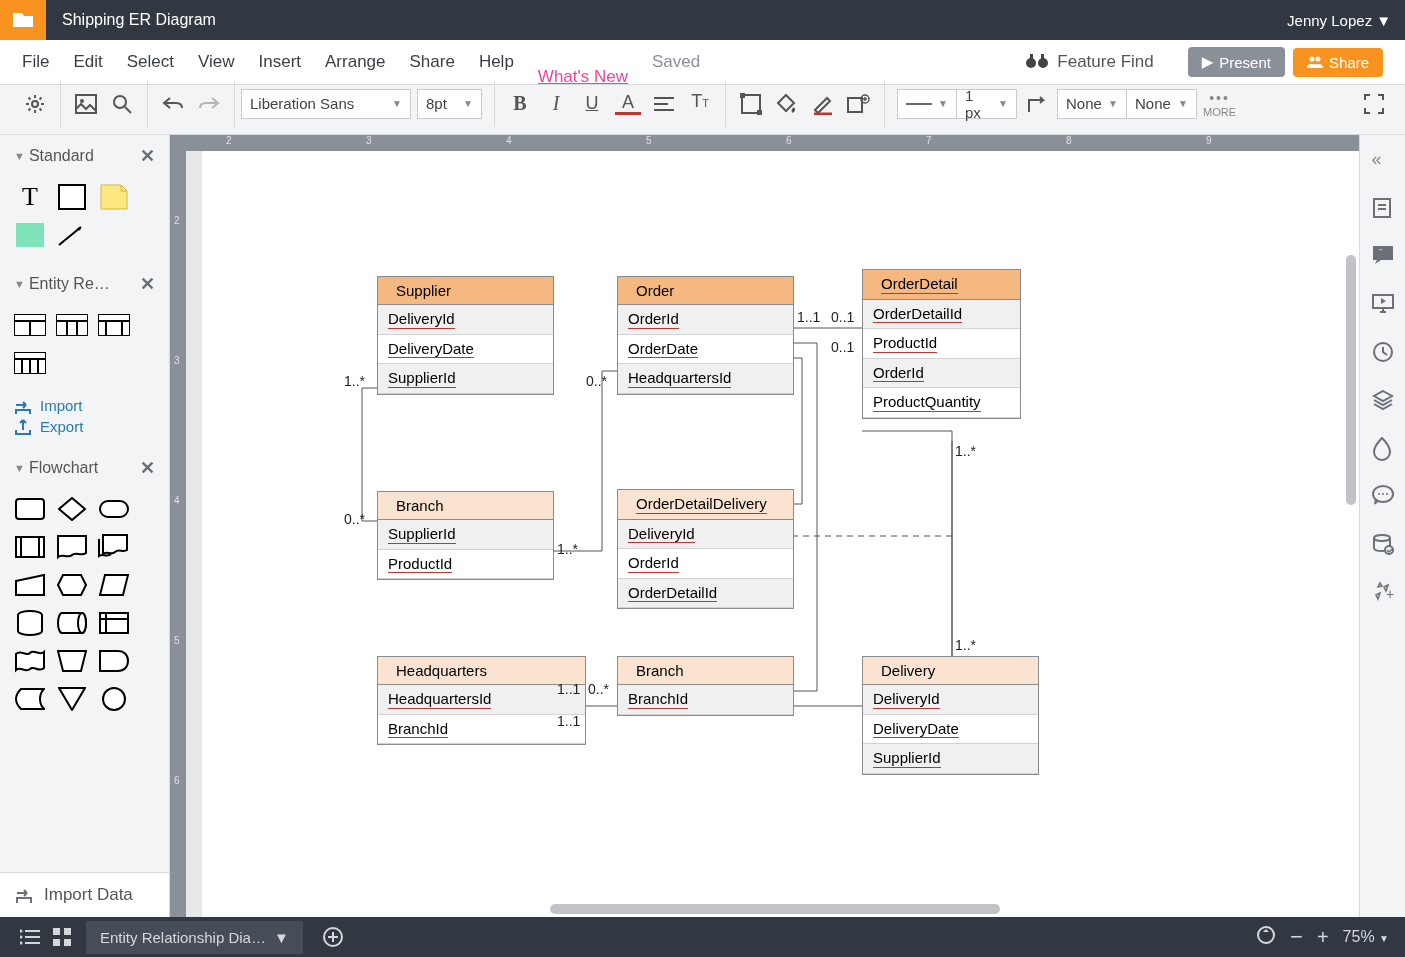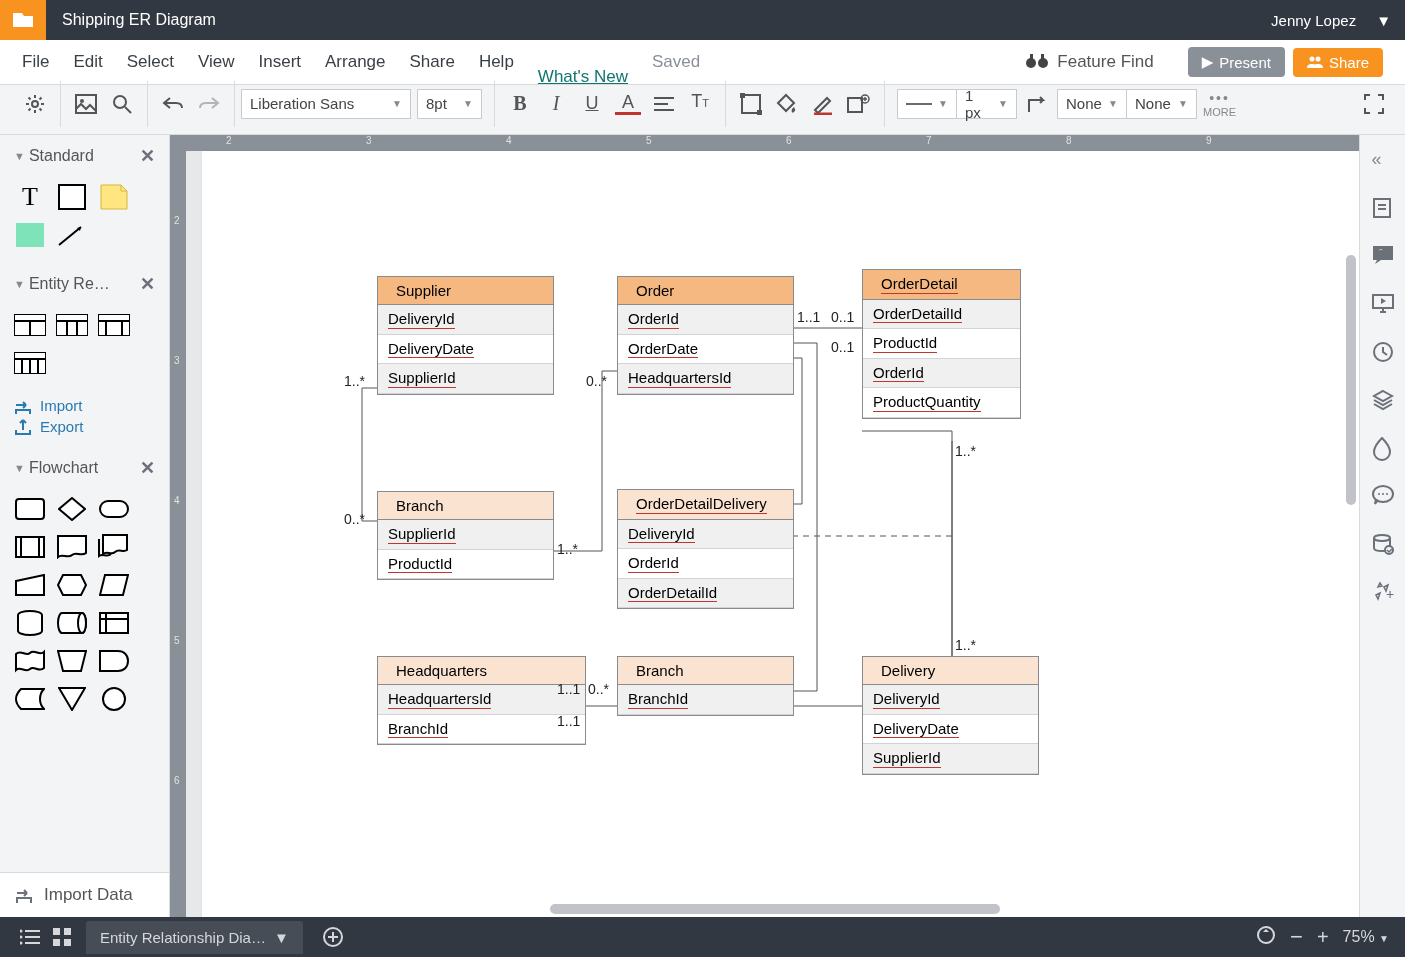--- a/index.html
+++ b/index.html
@@ -1,25 +1,25 @@
 <!DOCTYPE html>
 <html><head>
 <meta charset="utf-8">
 <style>
 * { box-sizing: border-box; margin: 0; padding: 0; font-family: Arial, Helvetica, sans-serif; }
 body { width: 1405px; height: 957px; overflow: hidden; background: #fff; display: flex; flex-direction: column; }
 
 .titlebar { background: #313842; height: 40px; display: flex; align-items: center; color: #fff; }
 .titlebar .logo { background: #f7931e; width: 46px; height: 40px; display: flex; align-items: center; justify-content: center; }
 .titlebar .title { margin-left: 16px; font-size: 16px; }
-.titlebar .user { margin-left: auto; margin-right: 14px; font-size: 15px; display: flex; align-items: center; gap: 20px; }
+.titlebar .user { margin-left: auto; margin-right: 14px; font-size: 15px; display: flex; align-items: center; gap: 4px; }
 
 .menubar { background: #fff; height: 45px; display: flex; align-items: center; padding: 0 22px; border-bottom: 1px solid #d9dadc; }
 .menubar .menu-item { margin-right: 24px; font-size: 17px; color: #3a3f45; cursor: pointer; }
-.menubar .link { color: #0f766e; text-decoration: underline; margin-top: 30px; }
+.menubar .link { color: #ec4899; text-decoration: underline; margin-top: 30px; }
 .menubar .saved { color: #8a9098; }
 .menubar .spacer { flex: 1; }
 .menubar .feature-find { display: flex; align-items: flex-start; gap: 8px; margin-right: 34px; font-size: 17px; color: #555; }
 .menubar .btn { border-radius: 4px; padding: 6px 14px; font-size: 15px; display: flex; align-items: center; gap: 6px; cursor: pointer; }
 .menubar .btn-present { background: #8a9098; color: #fff; margin-right: 8px; }
 .menubar .btn-share { background: #f7931e; color: #fff; }
 
 .toolbar { background: #f3f4f6; height: 50px; display: flex; align-items: center; padding: 0 0 12px 22px; border-bottom: 1px solid #d9dadc; }
 .toolbar .group { display: flex; align-items: center; gap: 10px; }
 .toolbar .divider { width: 1px; height: 46px; background: #d9dadc; margin: 0 12px; }

